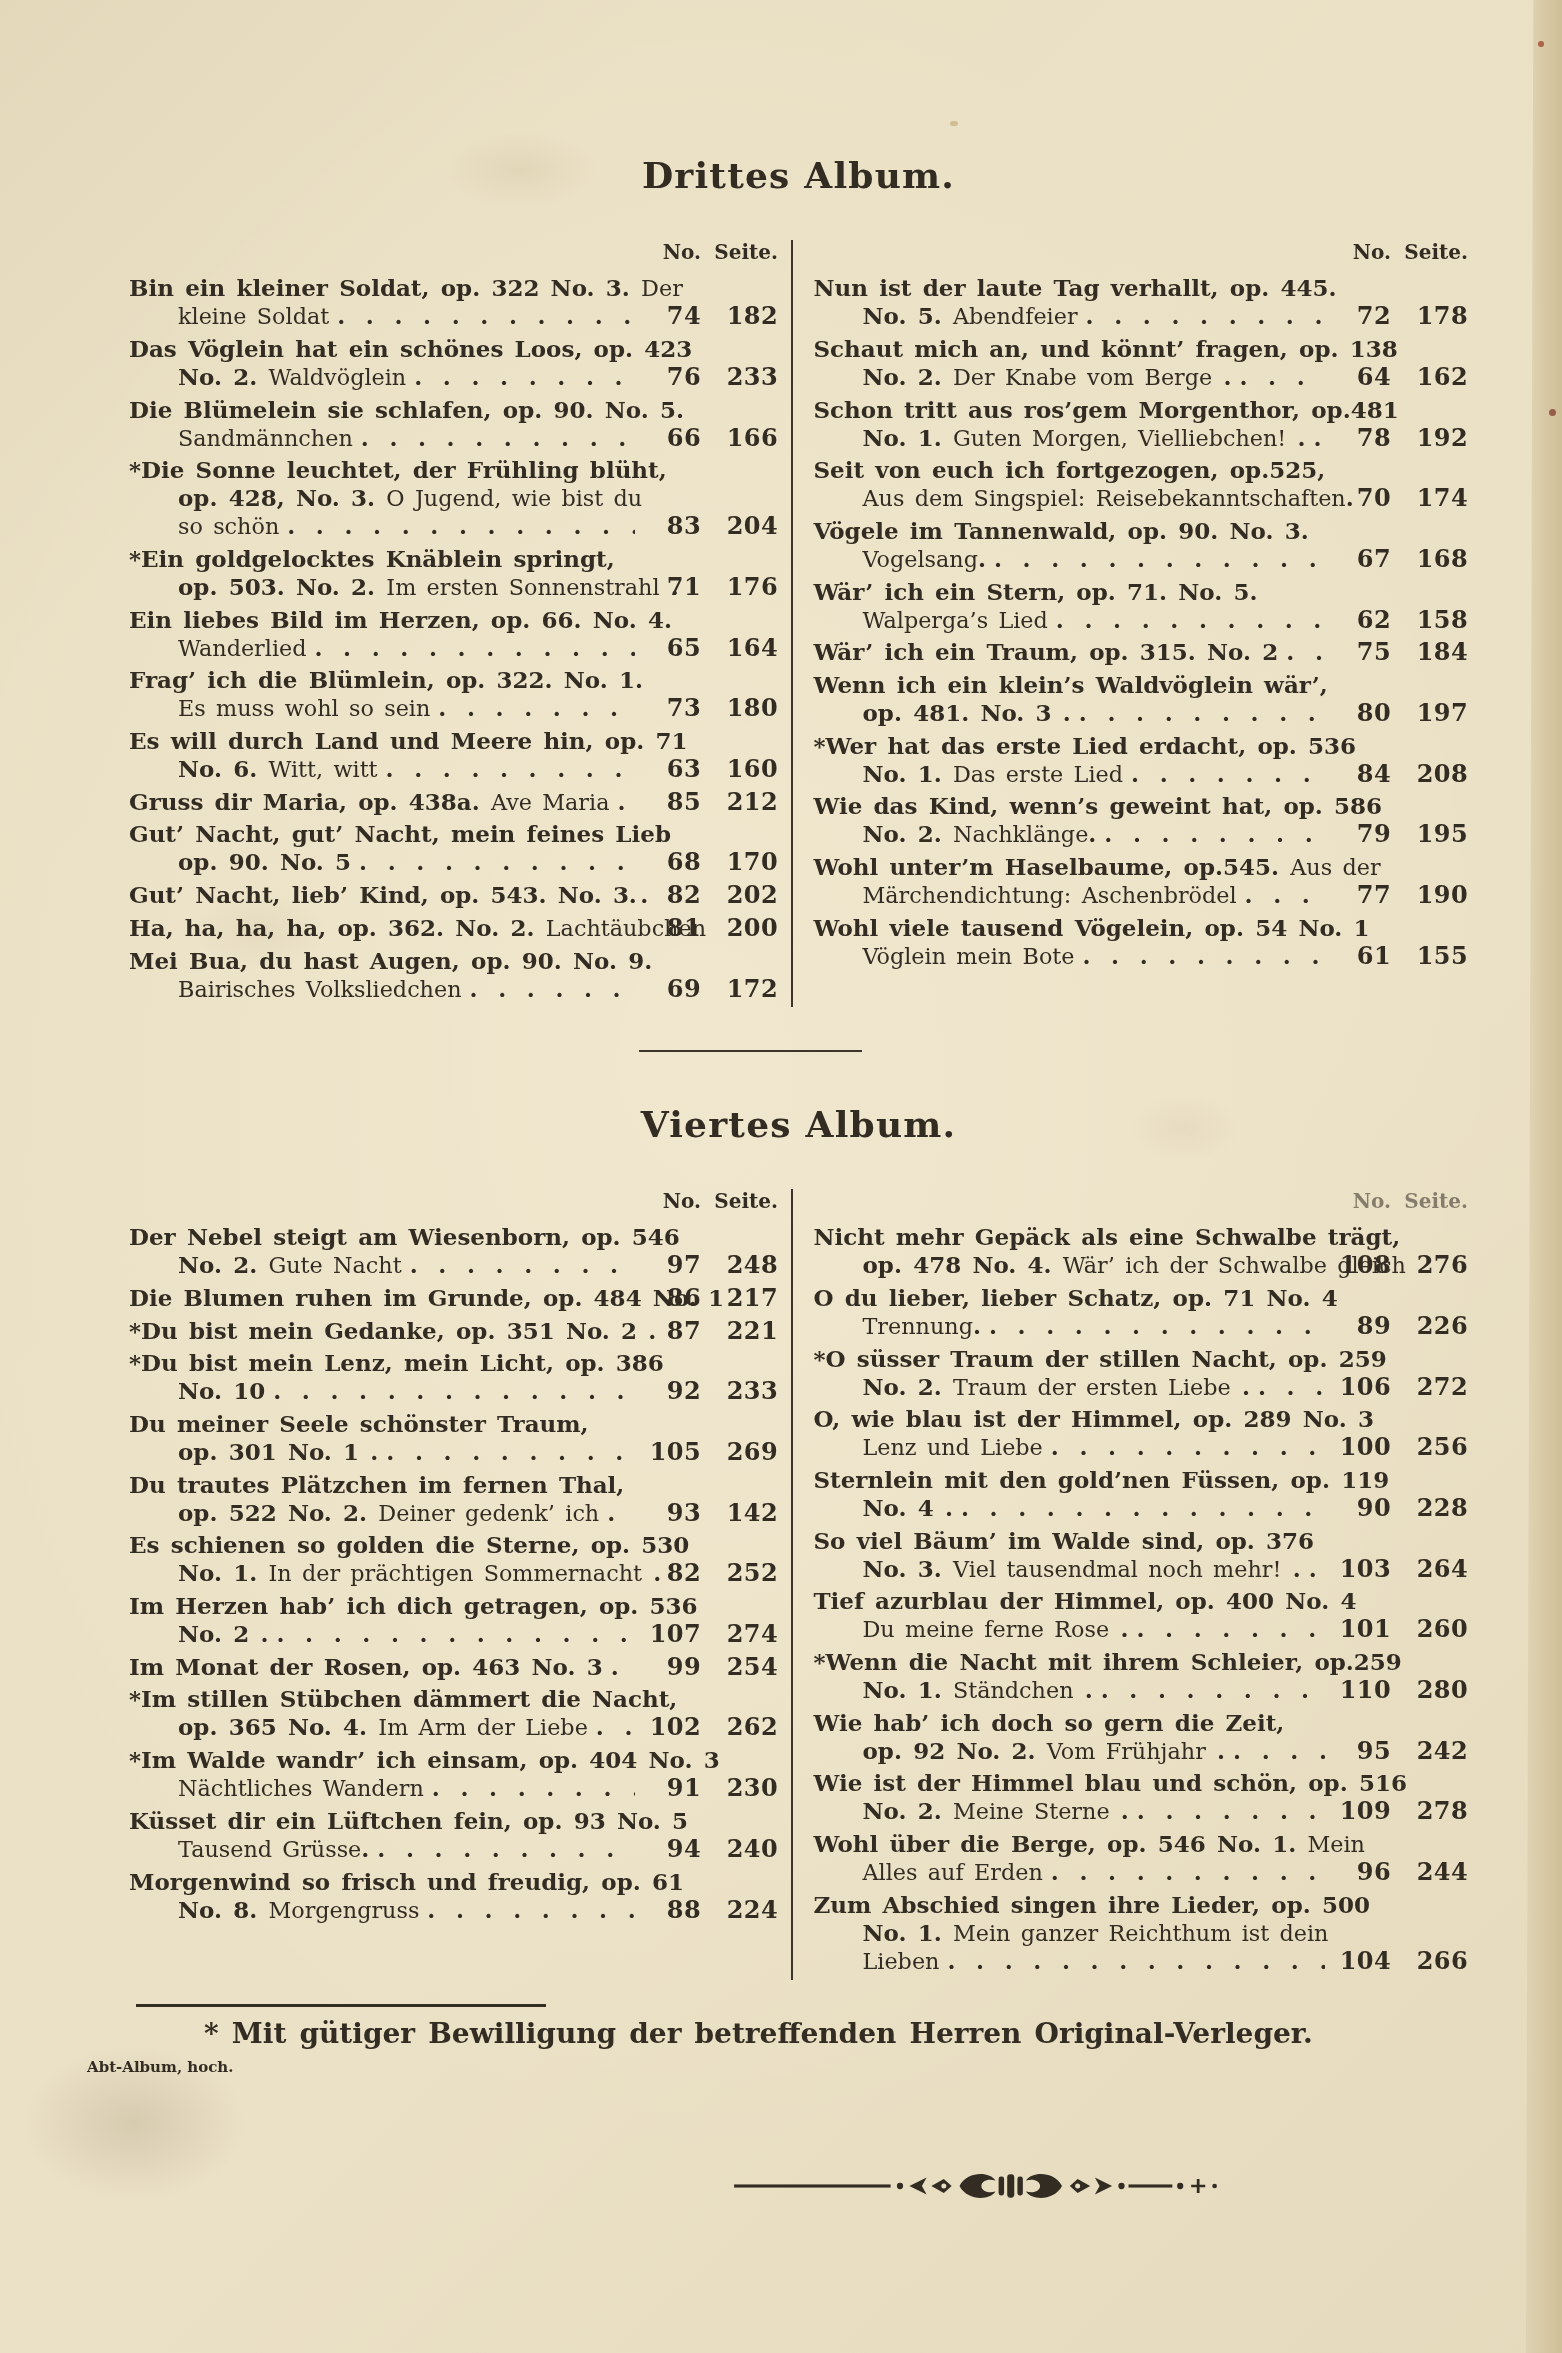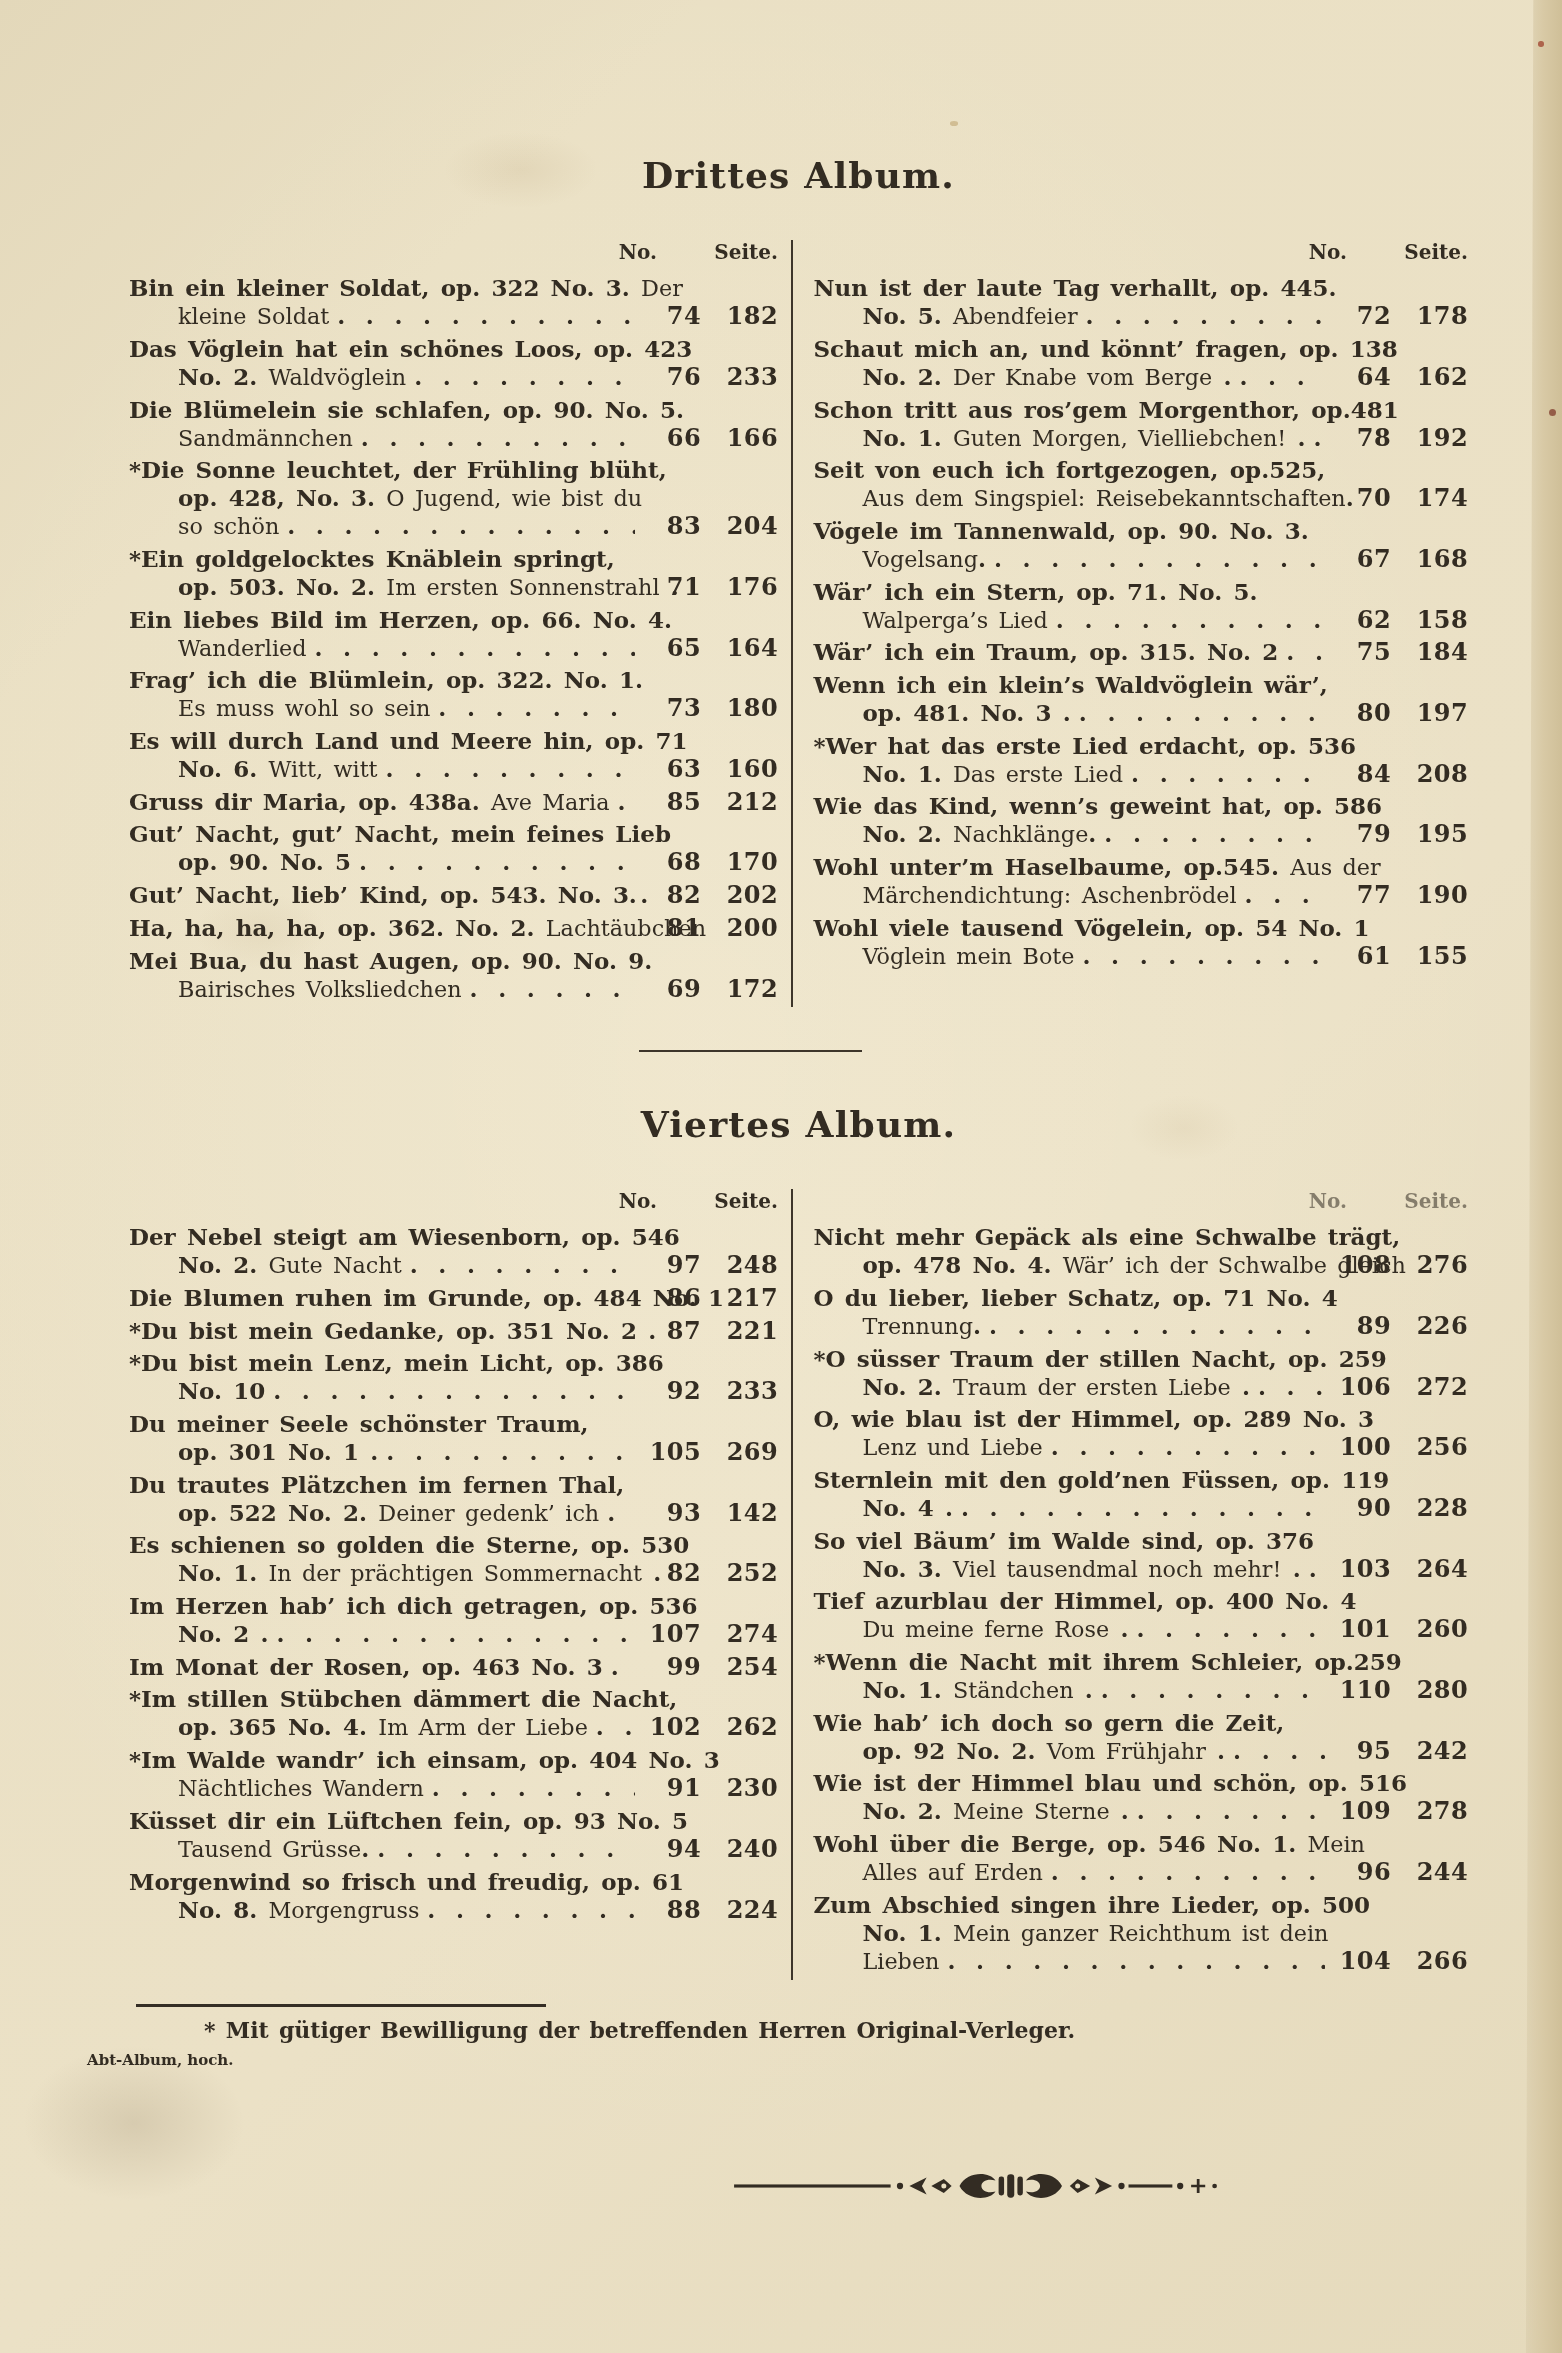--- a/index.html
+++ b/index.html
@@ -29,21 +29,21 @@
   .title{
     margin:0 0 44px 0;text-align:center;
     font-size:36px;font-weight:700;letter-spacing:1.2px;
   }
   .columns{display:flex;align-items:stretch;}
   .col{min-width:0;}
   .col.c0{width:649px;}
   .col.c1{flex:1;}
   .colsep{width:2.4px;background:#3d352a;margin:0 20.5px 0 12.6px;flex:none;}
 
-  .hdr{display:flex;align-items:baseline;font-weight:700;font-size:20px;margin-bottom:10.3px;gap:44px;}
+  .hdr{display:flex;align-items:baseline;font-weight:700;font-size:20px;margin-bottom:10.3px;}
   .hdr .sp{flex:1;}
   .hdr .hno{width:66px;text-align:right;flex:none;}
   .hdr .hseite{width:77px;text-align:right;flex:none;}
   .hdr.faded{opacity:.55;}
 
   .entry{margin-bottom:4.7px;}
   .line{display:flex;align-items:baseline;font-size:23px;line-height:27px;}
   .line .text{flex:0 1 auto;min-width:0;word-spacing:.14em;white-space:nowrap;}
   .line .text.grow{flex:1 1 auto;}
   .line.indent .text{padding-left:49px;}
@@ -53,21 +53,21 @@
   .dots::after{content:". . . . . . . . . . . . . . . . . . . . . . . .";word-spacing:12.6px;}
   .dots.nodots::after{content:"";}
   .num{flex:none;font-weight:700;text-align:right;font-size:24px;letter-spacing:0.4px;}
   .num.no{width:66px;}
   .num.seite{width:77px;}
 
   .sectsep{position:absolute;left:639px;top:1050px;width:223px;height:2.4px;background:#3d352a;}
 
   .pfooter{position:absolute;left:87px;top:2004px;right:89px;}
   .footrule{width:410px;height:3.2px;background:#352e25;margin:0 0 9.5px 49px;}
-  .footnote{margin:0 0 8px 117px;font-size:22px;font-weight:700;word-spacing:.12em;}
+  .footnote{margin:0 0 8px 117px;font-size:28px;font-weight:700;word-spacing:.12em;}
   .imprint{margin:0;font-size:15px;font-weight:700;}
 
   .ornament{position:absolute;left:732px;top:2168px;width:552px;height:36px;}
 </style>
 </head>
 <body>
 
 <div class="page">
   <div class="edge"></div>
   <div class="speck s1"></div>

